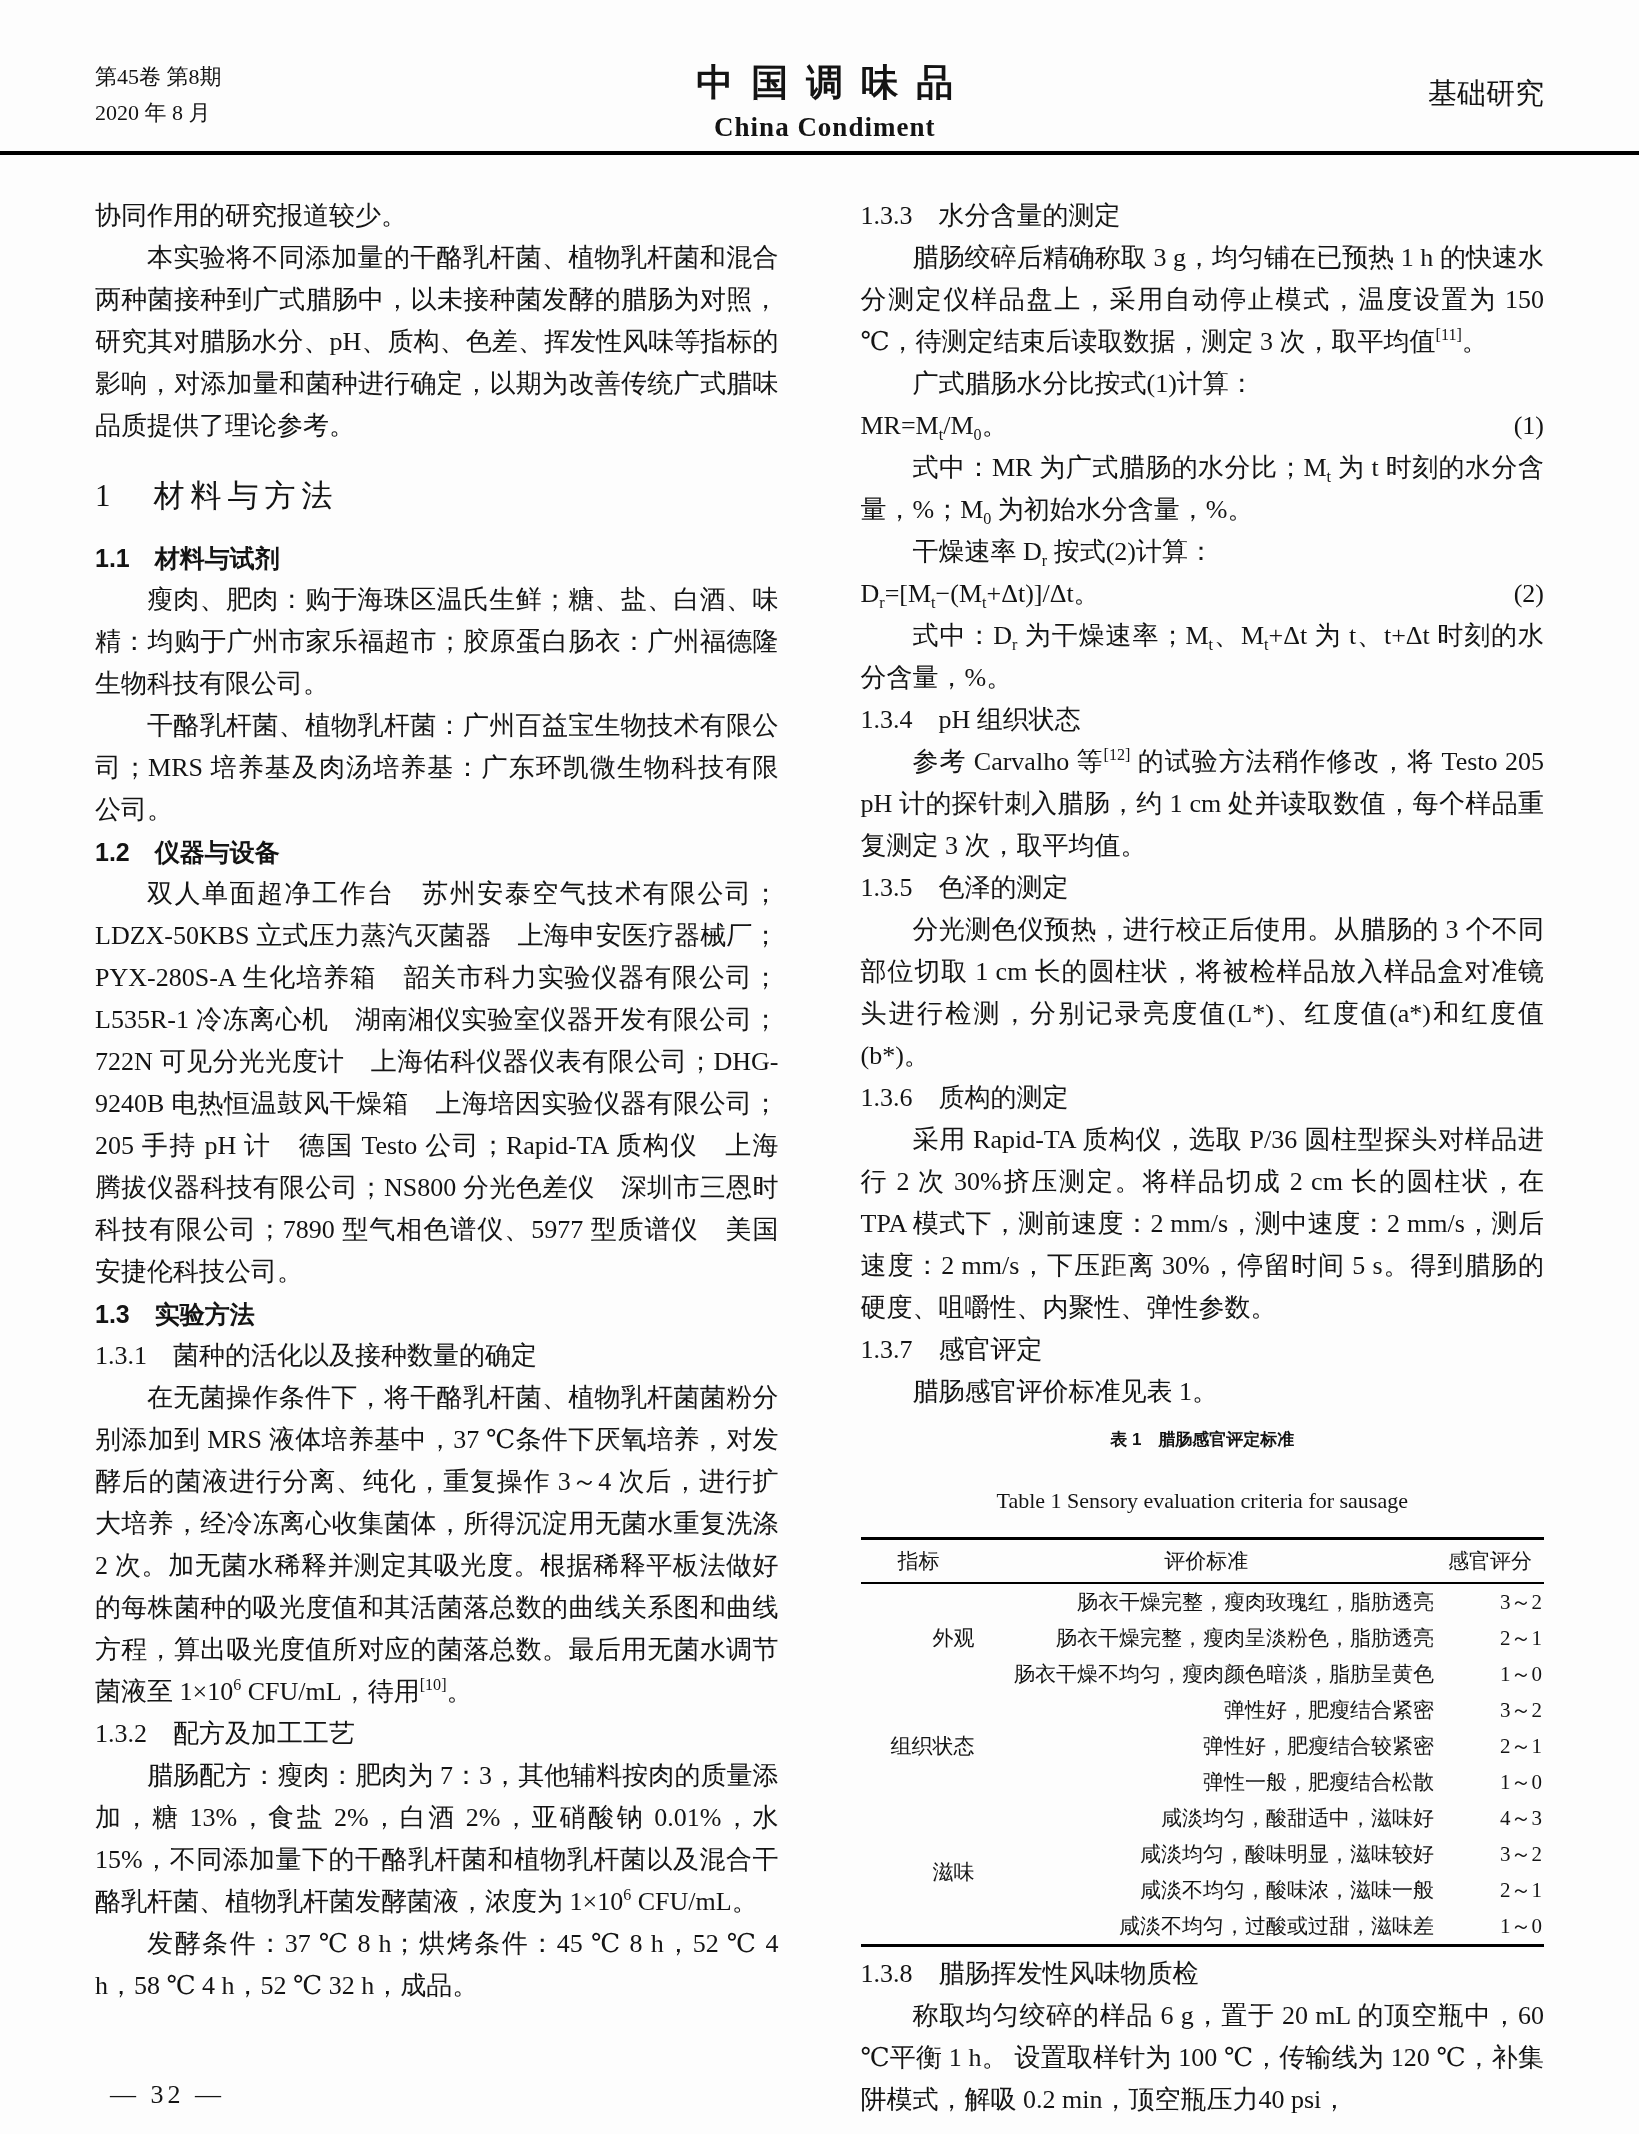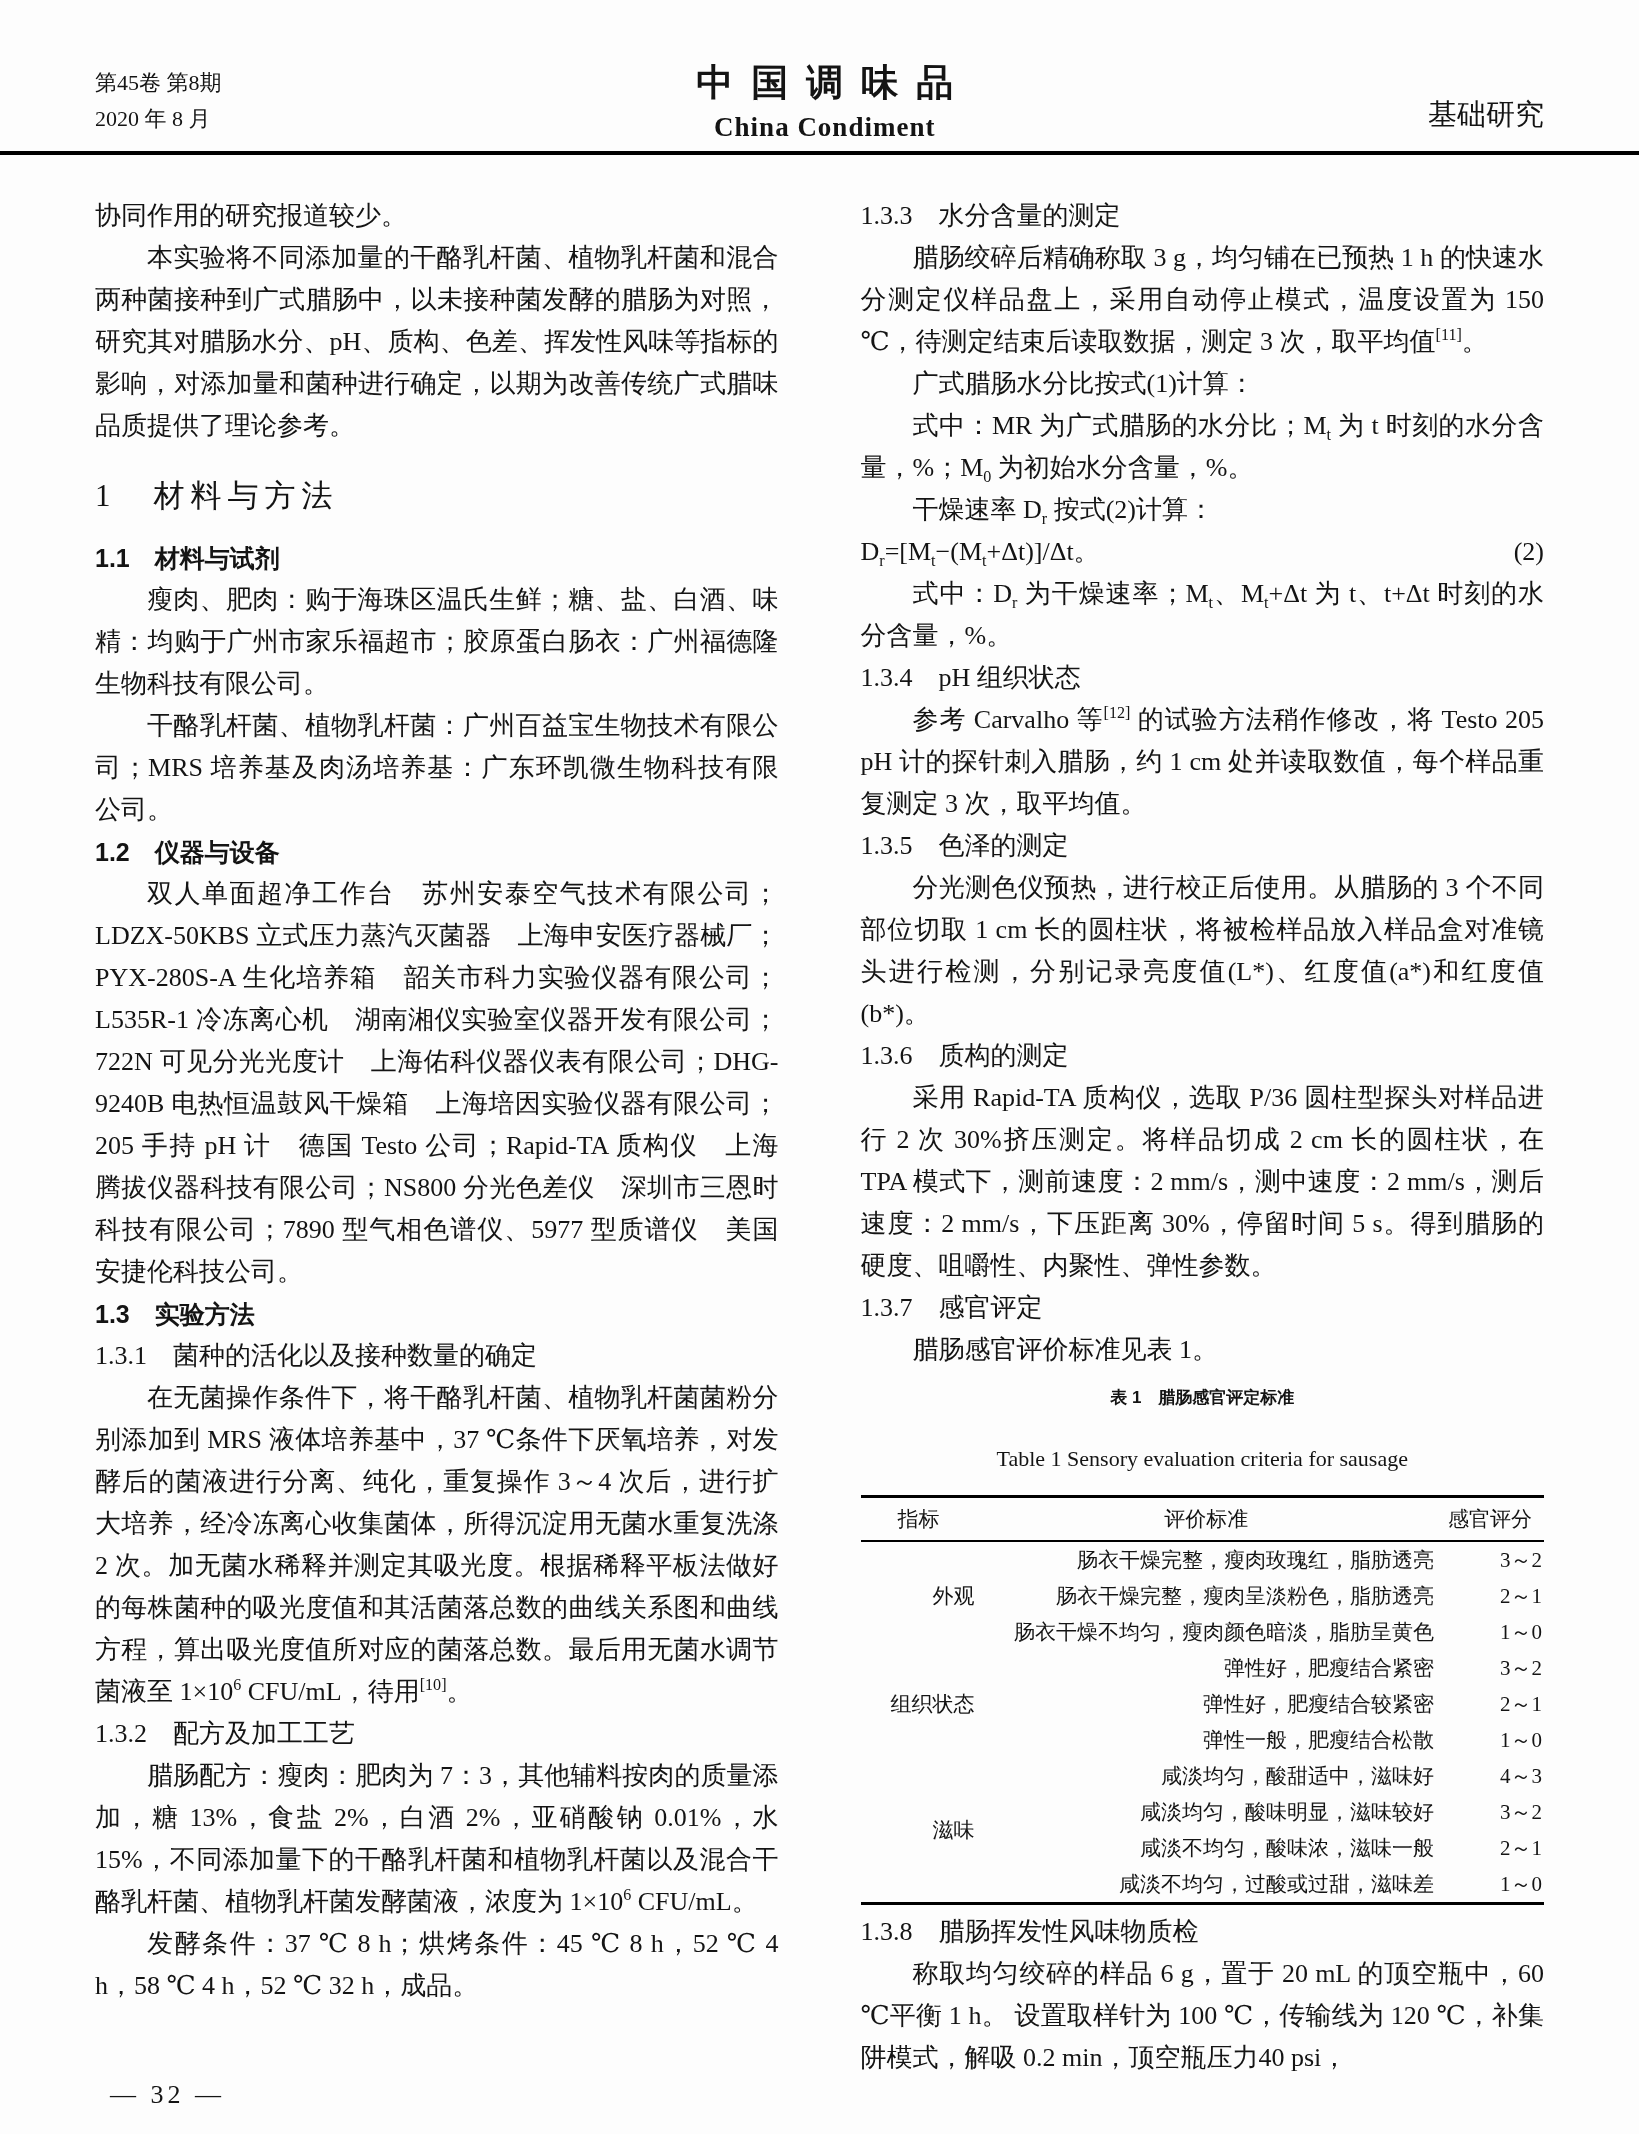--- a/index.html
+++ b/index.html
@@ -5,21 +5,21 @@
   html,body{margin:0;padding:0;}
   body{
     width:1639px;height:2134px;overflow:hidden;
     background:#fdfdfd;color:#141414;
     font-family:"Liberation Serif","DejaVu Serif",serif;
   }
   .page{position:relative;width:1639px;height:2134px;}
 
   
   .hdr{
-    display:flex;justify-content:space-between;align-items:flex-end;
+    display:flex;justify-content:space-between;align-items:center;
     padding:52px 95px 14px 95px;border-bottom:4px solid #000;
   }
   .hdr-left{font-size:22px;line-height:36px;white-space:nowrap;}
   .hdr-center{flex:1;text-align:center;transform:translateY(6px);}
   .hdr-title{font-size:37px;font-weight:bold;letter-spacing:18px;text-indent:18px;}
   .hdr-sub{font-size:27px;font-weight:bold;margin-top:4px;letter-spacing:1px;}
   .hdr-right{font-size:29px;padding-bottom:2px;white-space:nowrap;}
 
   
   .cols{display:flex;gap:82px;padding:40px 95px 0 95px;}
@@ -110,20 +110,24 @@
       <div class="h3">1.3.2　配方及加工工艺</div>
       <p><span>腊肠配方：瘦肉：肥肉为 7：3，其他辅料按肉的质量添加，糖 13%，食盐 2%，白酒 2%，亚硝酸钠 0.01%，水 15%，不同添加量下的干酪乳杆菌和植物乳杆菌以及混合干酪乳杆菌、植物乳杆菌发酵菌液，浓度为 1×10</span><sup>6</sup><span> CFU/mL。</span></p>
       <p>发酵条件：37 ℃ 8 h；烘烤条件：45 ℃ 8 h，52 ℃ 4 h，58 ℃ 4 h，52 ℃ 32 h，成品。</p>
     </div>
 
     <div class="col">
       <div class="h3">1.3.3　水分含量的测定</div>
       <p><span>腊肠绞碎后精确称取 3 g，均匀铺在已预热 1 h 的快速水分测定仪样品盘上，采用自动停止模式，温度设置为 150 ℃，待测定结束后读取数据，测定 3 次，取平均值</span><sup>[11]</sup><span>。</span></p>
       <p>广式腊肠水分比按式(1)计算：</p>
 
+      <div class="eqline">
+        <span class="eq"><span>MR=M</span><sub>t</sub><span>/M</span><sub>0</sub><span>。</span></span>
+        <span>(1)</span>
+      </div>
 
       <p><span>式中：MR 为广式腊肠的水分比；M</span><sub>t</sub><span> 为 t 时刻的水分含量，%；M</span><sub>0</sub><span> 为初始水分含量，%。</span></p>
 
       <p><span>干燥速率 D</span><sub>r</sub><span> 按式(2)计算：</span></p>
 
       <div class="eqline">
         <span class="eq"><span>D</span><sub>r</sub><span>=[M</span><sub>t</sub><span>−(M</span><sub>t</sub><span>+Δt)]/Δt。</span></span>
         <span>(2)</span>
       </div>
 

